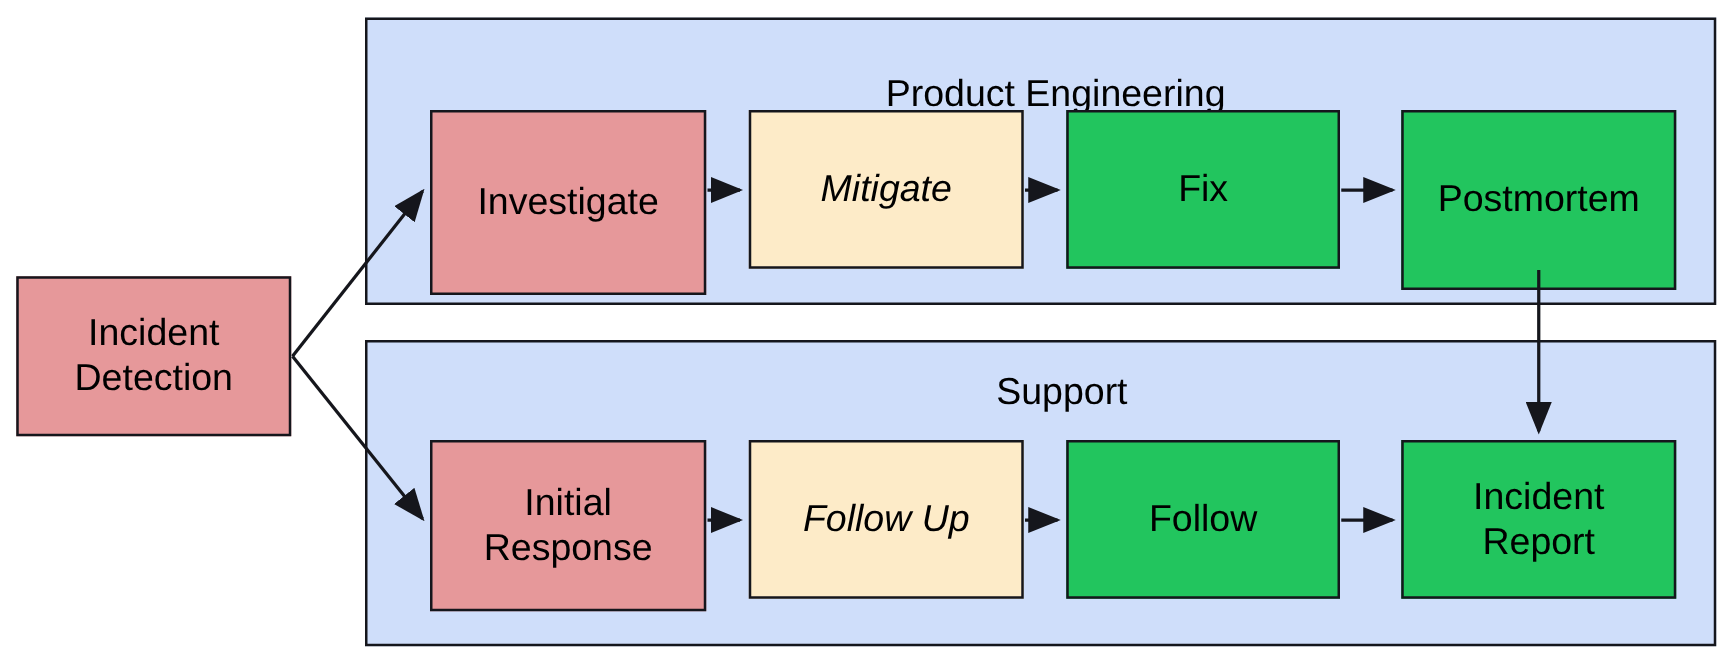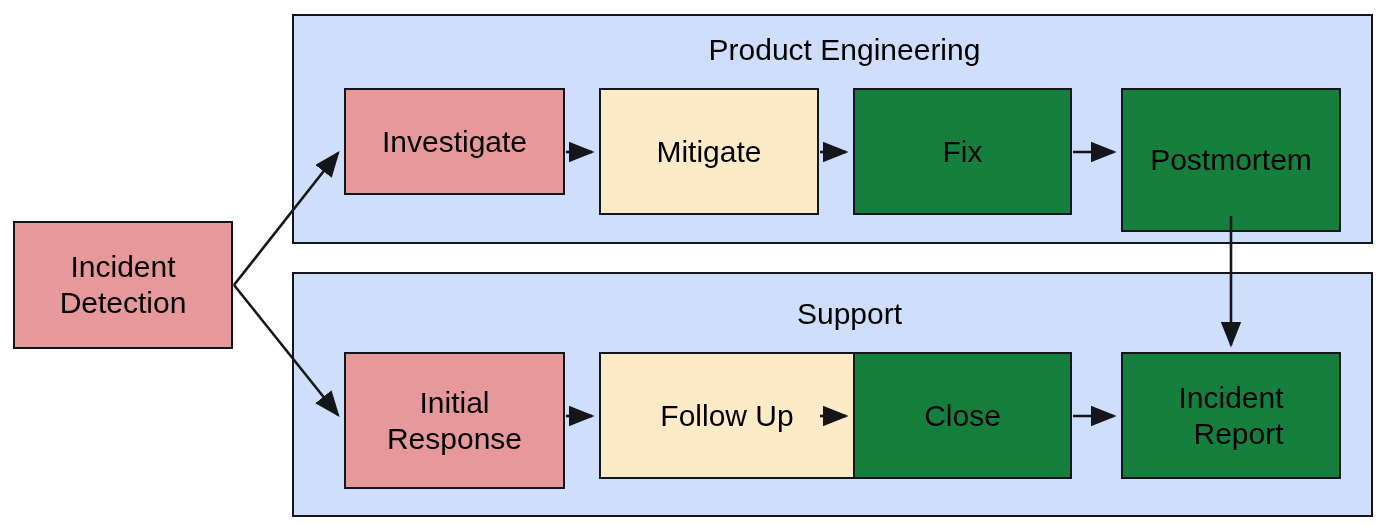--- a/index.html
+++ b/index.html
@@ -41,52 +41,52 @@
     display: flex;
     align-items: center;
     justify-content: center;
     text-align: center;
     font-size: 30px;
     line-height: 36px;
     color: #000000;
     white-space: pre-line;
   }
   .node.red    { background: #e6989a; }
-  .node.yellow { background: #fdebc8; }
-  .node.green  { background: #15803d; text-align: right; }
+  .node.yellow { background: #fdebc8; font-style: italic; }
+  .node.green  { background: #22c55e; }
 
   #edges {
     position: absolute;
     left: 0;
     top: 0;
     width: 1386px;
     height: 526px;
     pointer-events: none;
   }
 </style>
 </head>
 <body>
 
 <div id="canvas">
 
   <div id="swimlane-layer">
       <div class="swimlane" style="left: 292px; top: 14px; width: 1081px; height: 230px;">
-        <div class="swimlane-title" style="top: 18px; padding-left: 24px;">Product Engineering</div>
+        <div class="swimlane-title" style="top: 44px; padding-left: 24px;">Product Engineering</div>
       </div>
-      <div class="node red" style="left: 344px; top: 88px; width: 221px; height: 107px; text-align: center;">Investigate</div>
+      <div class="node red" style="left: 344px; top: 88px; width: 221px; height: 148px; text-align: center;">Investigate</div>
       <div class="node yellow" style="left: 599px; top: 88px; width: 220px; height: 127px;">Mitigate</div>
       <div class="node green" style="left: 853px; top: 88px; width: 219px; height: 127px;">Fix</div>
       <div class="node green" style="left: 1121px; top: 88px; width: 220px; height: 144px;">Postmortem</div>
       <div class="swimlane" style="left: 292px; top: 272px; width: 1081px; height: 245px;">
         <div class="swimlane-title" style="top: 24px; margin-left: 34px;">Support</div>
       </div>
       <div class="node red" style="left: 344px; top: 352px; width: 221px; height: 137px;">Initial
 Response</div>
-      <div class="node yellow" style="left: 599px; top: 352px; width: 256px; height: 127px;">Follow Up</div>
-      <div class="node green" style="left: 853px; top: 352px; width: 219px; height: 127px;">Close</div>
+      <div class="node yellow" style="left: 599px; top: 352px; width: 220px; height: 127px;">Follow Up</div>
+      <div class="node green" style="left: 853px; top: 352px; width: 219px; height: 127px;">Follow</div>
       <div class="node green" style="left: 1121px; top: 352px; width: 220px; height: 127px;">Incident
 Report</div>
     </div>
 
   <div id="entry-node-slot">
       <div class="node red" style="left: 13px; top: 221px; width: 220px; height: 128px;">Incident
 Detection</div>
     </div>
 
   <svg id="edges" viewBox="0 0 1386 526" xmlns="http://www.w3.org/2000/svg">

